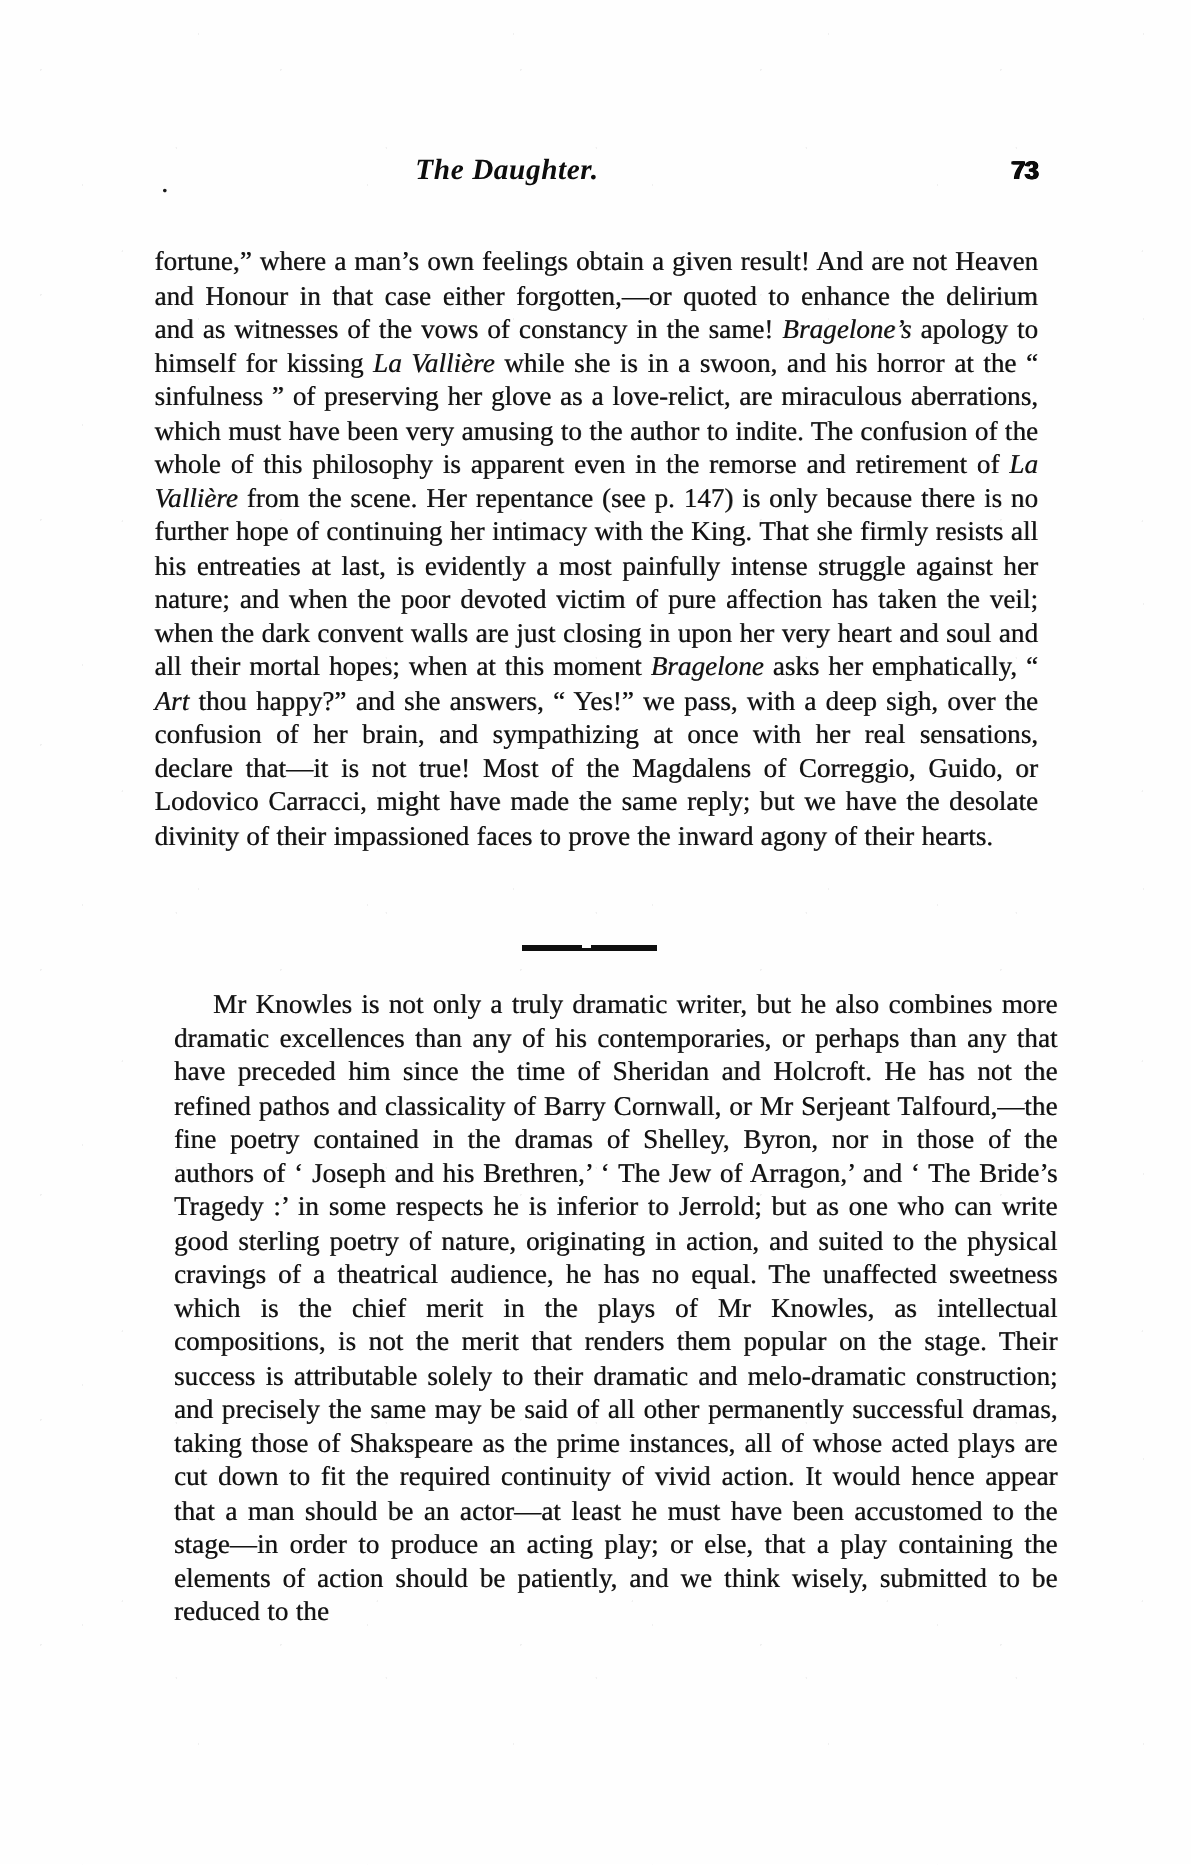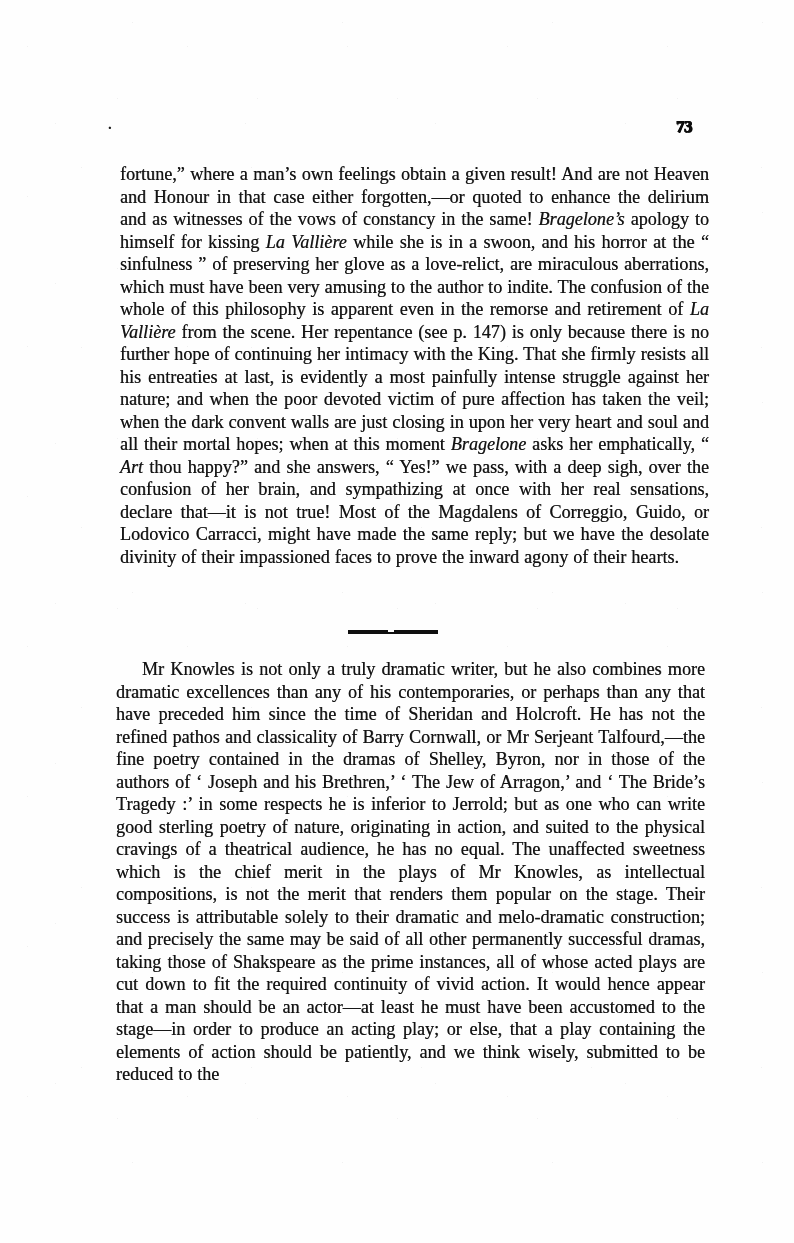--- a/index.html
+++ b/index.html
@@ -50,34 +50,34 @@
     font-style: italic;
     font-weight: 700;
     font-size: 19.5px;
     letter-spacing: 0.4px;
     color: #0d0d0d;
     white-space: nowrap;
   }
   #head-folio {
     position: absolute;
     right: 0px;
-    top: 14px;
-    font-family: Liberation Serif, serif;
+    top: 1px;
+    font-family: Liberation Sans, sans-serif;
     font-weight: 700;
     font-size: 17px;
     color: #0d0d0d;
     letter-spacing: -0.5px;
     
     text-shadow: 0.6px 0 0 #000, -0.5px 0.4px 0 #000, 0.4px 0.6px 0 #111;
   }
 
   
   #text-column {
     position: absolute;
-    left: 120px;
+    left: 103px;
     top: 145px;
     width: 589px;
   }
 
   .block {
     font-size: 18.1px;
     line-height: 22.5px;
     text-align: justify;
     text-justify: inter-word;
     word-spacing: 0.4px;
@@ -141,20 +141,21 @@
     background-size: 160px 150px, 210px 190px, 140px 170px, 190px 160px, 170px 180px;
   }
 </style>
 </head>
 <body>
 
 <div id="page-sheet">
 
   <div id="running-head">
     <span id="head-stray-mark">.</span>
+    <div id="head-title">The Daughter.</div>
     <div id="head-folio">73</div>
   </div>
 
   <div id="text-column">
     <p class="block" id="block-review"><span>fortune,” where a man’s own feelings obtain a given result! And are not Heaven and Honour in that case either forgotten,—or quoted to enhance the delirium and as witnesses of the vows of constancy in the same! </span><i>Bragelone’s</i><span> apology to himself for kissing </span><i>La Vallière</i><span> while she is in a swoon, and his horror at the “ sinfulness ” of preserving her glove as a love-relict, are miraculous aberrations, which must have been very amusing to the author to indite. The confusion of the whole of this philosophy is apparent even in the remorse and retirement of </span><i>La Vallière</i><span> from the scene. Her repentance (see p. 147) is only because there is no further hope of continuing her intimacy with the King. That she firmly resists all his entreaties at last, is evidently a most painfully intense struggle against her nature; and when the poor devoted victim of pure affection has taken the veil; when the dark convent walls are just closing in upon her very heart and soul and all their mortal hopes; when at this moment </span><i>Bragelone</i><span> asks her emphatically, “ </span><i>Art</i><span> thou happy?” and she answers, “ Yes!” we pass, with a deep sigh, over the confusion of her brain, and sympathizing at once with her real sensations, declare that—it is not true! Most of the Magdalens of Correggio, Guido, or Lodovico Carracci, might have made the same reply; but we have the desolate divinity of their impassioned faces to prove the inward agony of their hearts.</span></p>
   </div>
 
   <div id="section-divider"></div>
 
   <div id="block-knowles-wrap">

